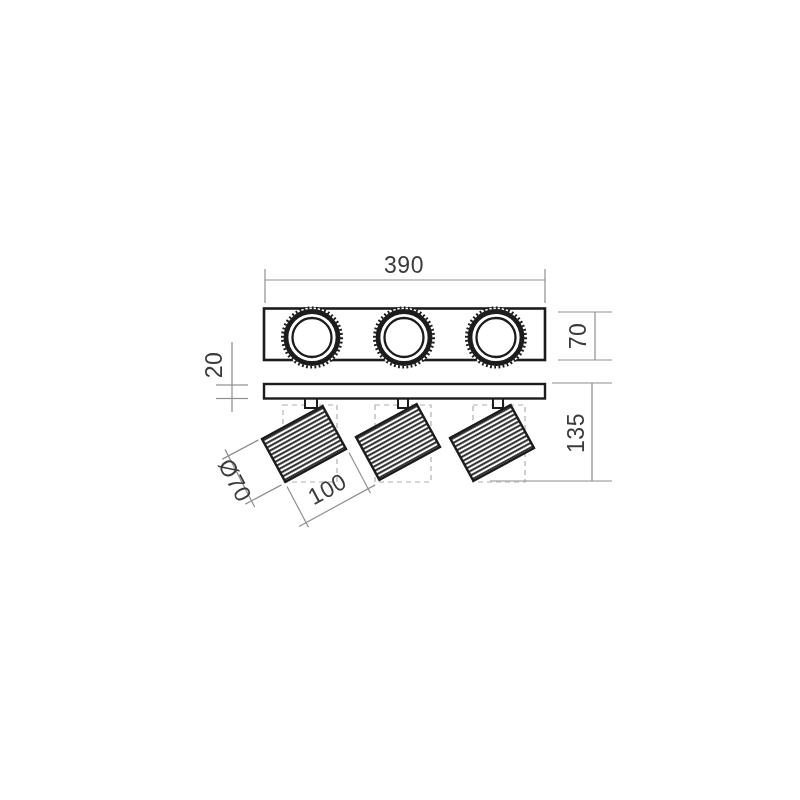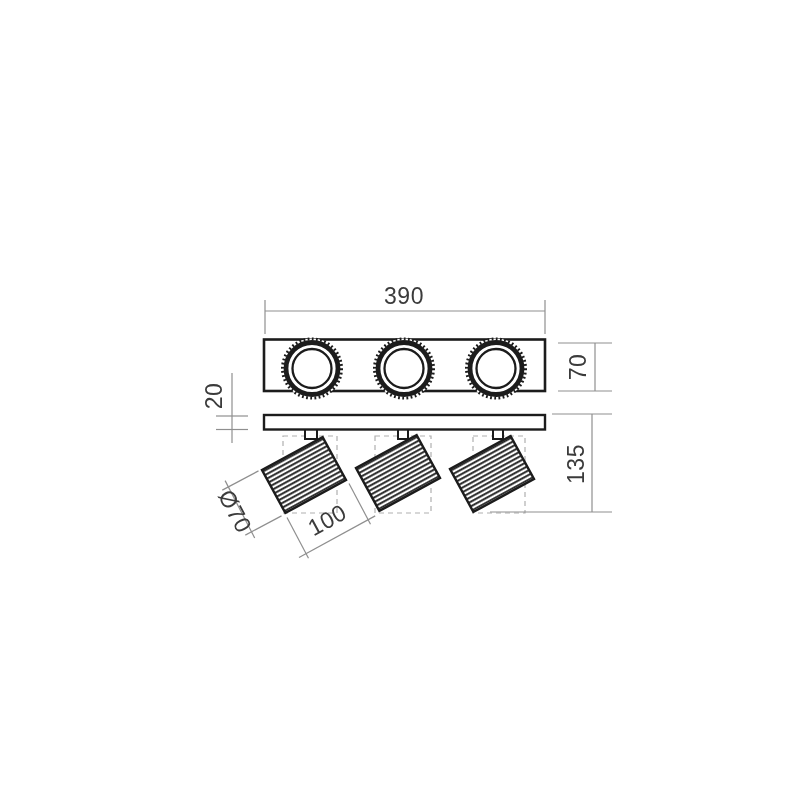--- a/index.html
+++ b/index.html
@@ -7,21 +7,20 @@
     padding: 0;
     background: #ffffff;
     width: 800px;
     height: 800px;
     overflow: hidden;
   }
   .canvas {
     width: 800px;
     height: 704px;
     position: relative;
-    margin-top: 31px;
   }
   svg {
     display: block;
   }
   svg text {
     font-family: "Liberation Sans", sans-serif;
     font-size: 23px;
     fill: #3b3b3b;
     letter-spacing: 0.5px;
   }

